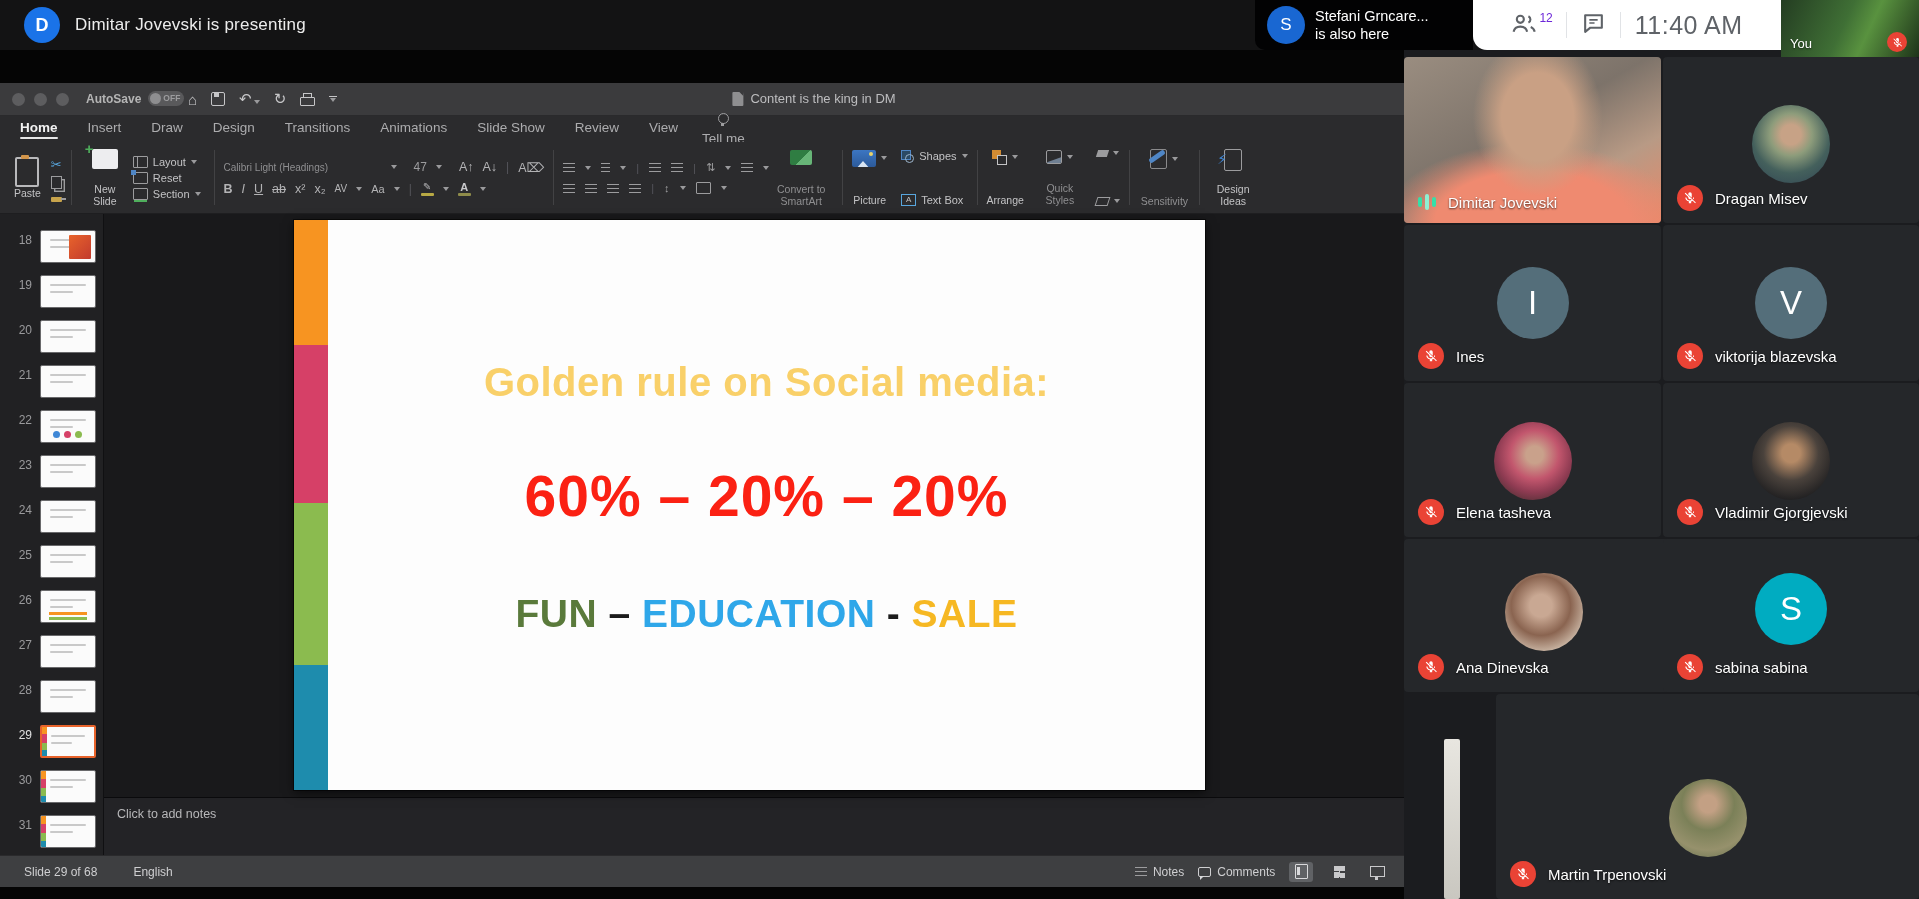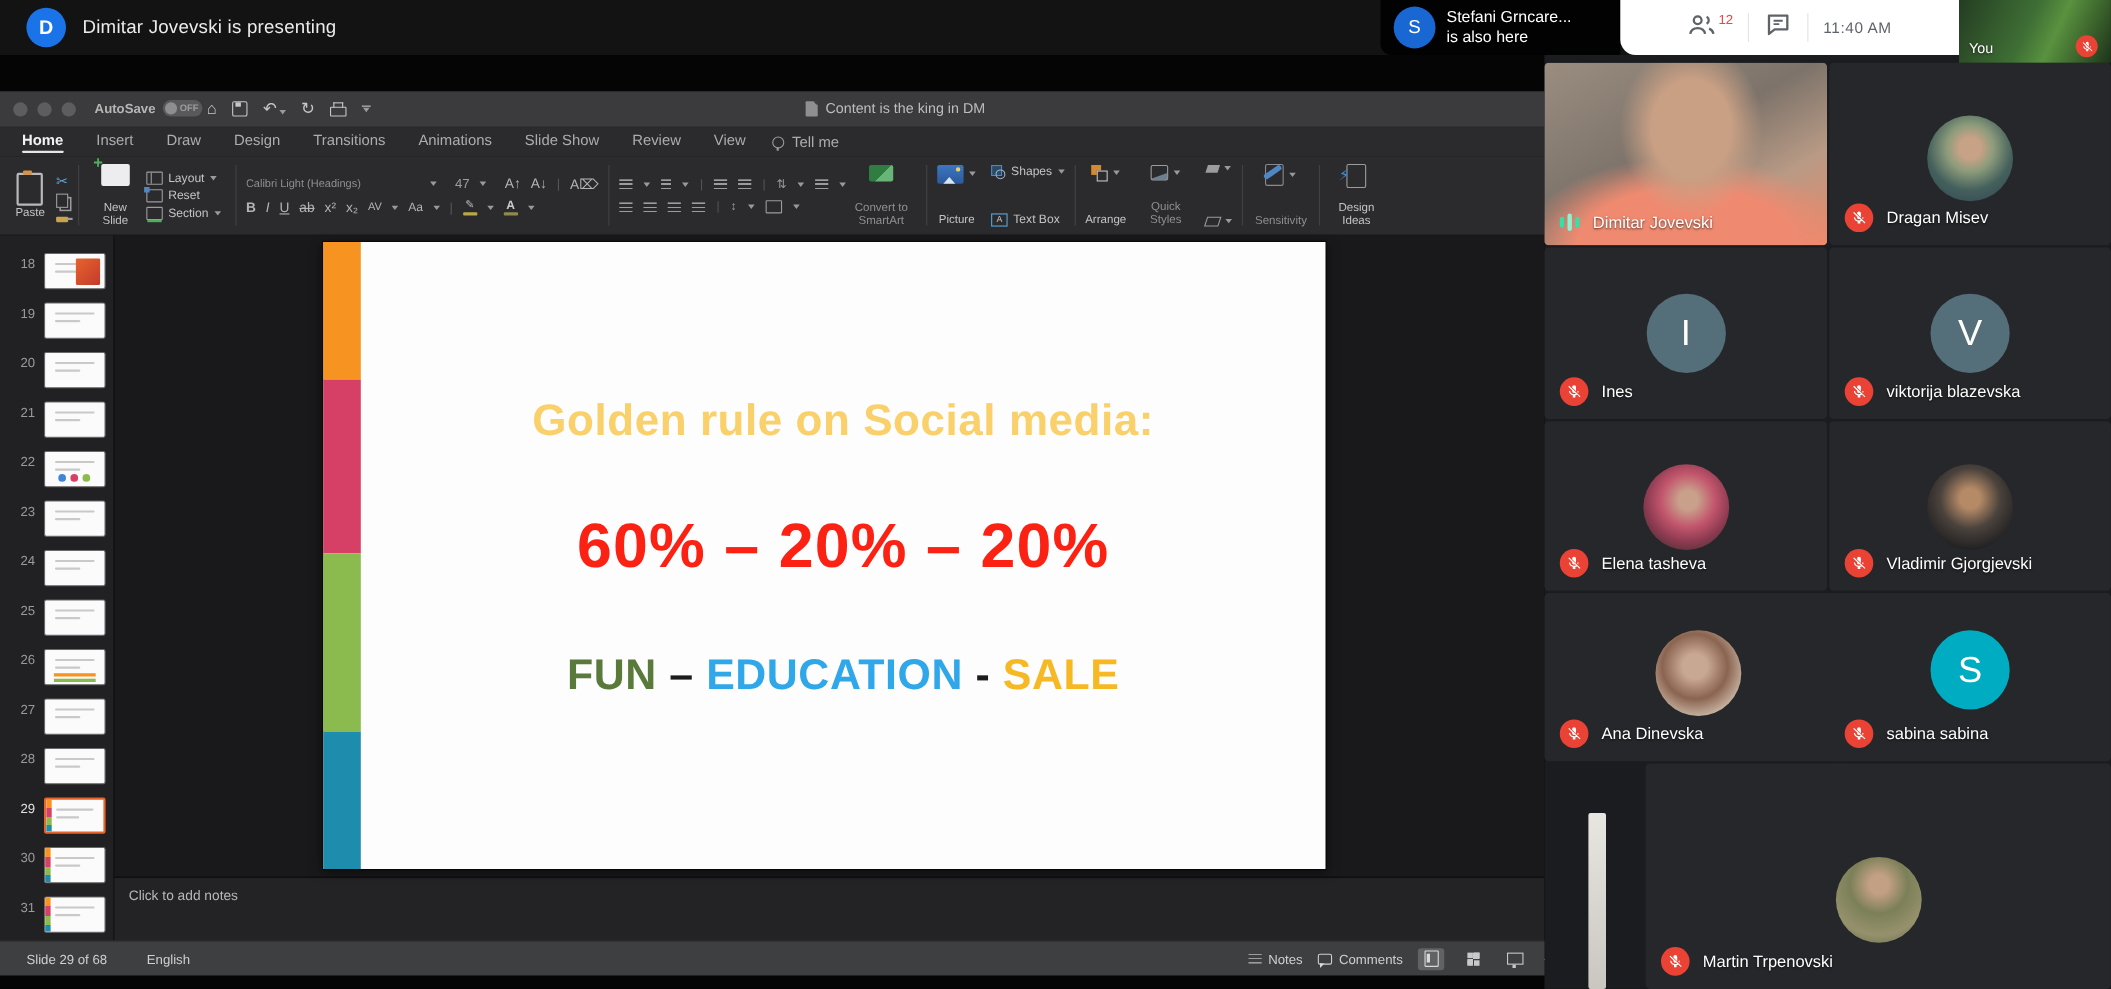--- a/index.html
+++ b/index.html
@@ -13,22 +13,22 @@
   .presenter-text{color:#ececec;font-size:17px;font-weight:500;letter-spacing:.2px;}
   .notif{position:absolute;left:1255px;top:0;width:218px;height:50px;background:#020203;
          display:flex;align-items:center;gap:10px;padding-left:12px;box-sizing:border-box;border-radius:0 0 0 10px;}
   .avatar-s{width:38px;height:38px;border-radius:50%;background:#1967d2;color:#fff;font-size:17px;
             display:flex;align-items:center;justify-content:center;flex:0 0 auto;}
   .notif-lines{color:#fff;font-size:14.5px;line-height:18px;font-weight:500;}
   .pill{position:absolute;left:1473px;top:0;width:308px;height:50px;background:#fff;border-radius:0 0 0 14px;
         display:flex;align-items:center;justify-content:center;gap:14px;}
   .pill .vdiv{width:1px;height:26px;background:#e1e3e6;}
   .ppl-wrap{position:relative;display:flex;align-items:center;}
-  .ppl-count{font-size:12px;color:#ef4444;position:relative;top:-7px;left:1px;}
-  .meet-time{color:#5f6368;font-size:14px;letter-spacing:.5px;white-space:nowrap;}
+  .ppl-count{font-size:12px;color:#6d28d9;position:relative;top:-7px;left:1px;}
+  .meet-time{color:#5f6368;font-size:25px;letter-spacing:.5px;white-space:nowrap;}
   .you-tile{position:absolute;left:1781px;top:0;width:138px;height:57px;
             background:linear-gradient(115deg,#243d22,#3f6f35 45%,#59923f 62%,#1d3319 100%);z-index:5;}
   .you-label{position:absolute;left:9px;bottom:6px;color:#fff;font-size:13px;text-shadow:0 1px 2px #0009;}
   .mic{width:26px;height:26px;border-radius:50%;background:var(--c-micred,#ea4335);
        display:flex;align-items:center;justify-content:center;flex:0 0 auto;}
   .mic svg{width:14px;height:14px;}
   .mic.small{width:20px;height:20px;}
   .mic.small svg{width:11px;height:11px;}
   .you-mic{position:absolute;right:12px;bottom:5px;}
   
@@ -54,21 +54,21 @@
   .ic-doc:before{content:"";position:absolute;right:0;top:0;border:2.5px solid #3b3b3d;border-left-color:transparent;border-bottom-color:transparent;}
   .tb-right{position:absolute;right:18px;top:8px;display:flex;gap:18px;align-items:center;color:#9c9c9e;}
   .ic-search{width:8px;height:8px;border:1.6px solid #9c9c9e;border-radius:50%;position:relative;}
   .ic-search:after{content:"";position:absolute;left:7px;top:7px;width:5px;height:1.6px;background:#9c9c9e;transform:rotate(45deg);}
   
   .tabsrow{position:absolute;left:0;top:66px;width:100%;height:26px;background:#2b2b2d;}
   .tabs{position:absolute;left:20px;top:0;display:flex;gap:30px;align-items:center;height:26px;}
   .tab{color:#acacae;font-size:13.5px;cursor:default;position:relative;padding-bottom:3px;}
   .tab.active{color:#f2f2f2;font-weight:bold;}
   .tab.active:after{content:"";position:absolute;left:0;right:0;bottom:-1px;height:2.5px;background:#e6e6e6;border-radius:2px;}
-  .tellme{display:flex;align-items:center;gap:7px;color:#acacae;font-size:13.5px;margin-left:-6px;}
+  .tellme{display:flex;align-items:center;gap:7px;color:#acacae;font-size:13.5px;margin-left:-6px;flex-direction:column;}
   .ic-bulb{width:9px;height:9px;border:1.5px solid #9c9c9e;border-radius:50%;position:relative;}
   .ic-bulb:after{content:"";position:absolute;left:2.5px;top:9px;width:2.5px;height:3px;background:#9c9c9e;}
   .tabs-right{position:absolute;right:14px;top:2px;display:flex;gap:10px;}
   .mini-btn{height:21px;background:#58595c;border-radius:4px;color:#d9d9db;font-size:12px;font-weight:bold;
             display:flex;align-items:center;gap:6px;padding:0 10px;}
   .ic-share{font-size:12px;color:#d9d9db;}
   .ic-bub{width:11px;height:8px;border:1.4px solid #d9d9db;border-radius:2px;position:relative;}
   .ic-bub:after{content:"";position:absolute;left:1px;bottom:-4px;border:2px solid transparent;border-top-color:#d9d9db;border-left-color:#d9d9db;}
   
   .ribbon{position:absolute;left:0;top:92px;width:100%;height:72px;background:#2b2b2d;border-bottom:1px solid #1e1e20;

